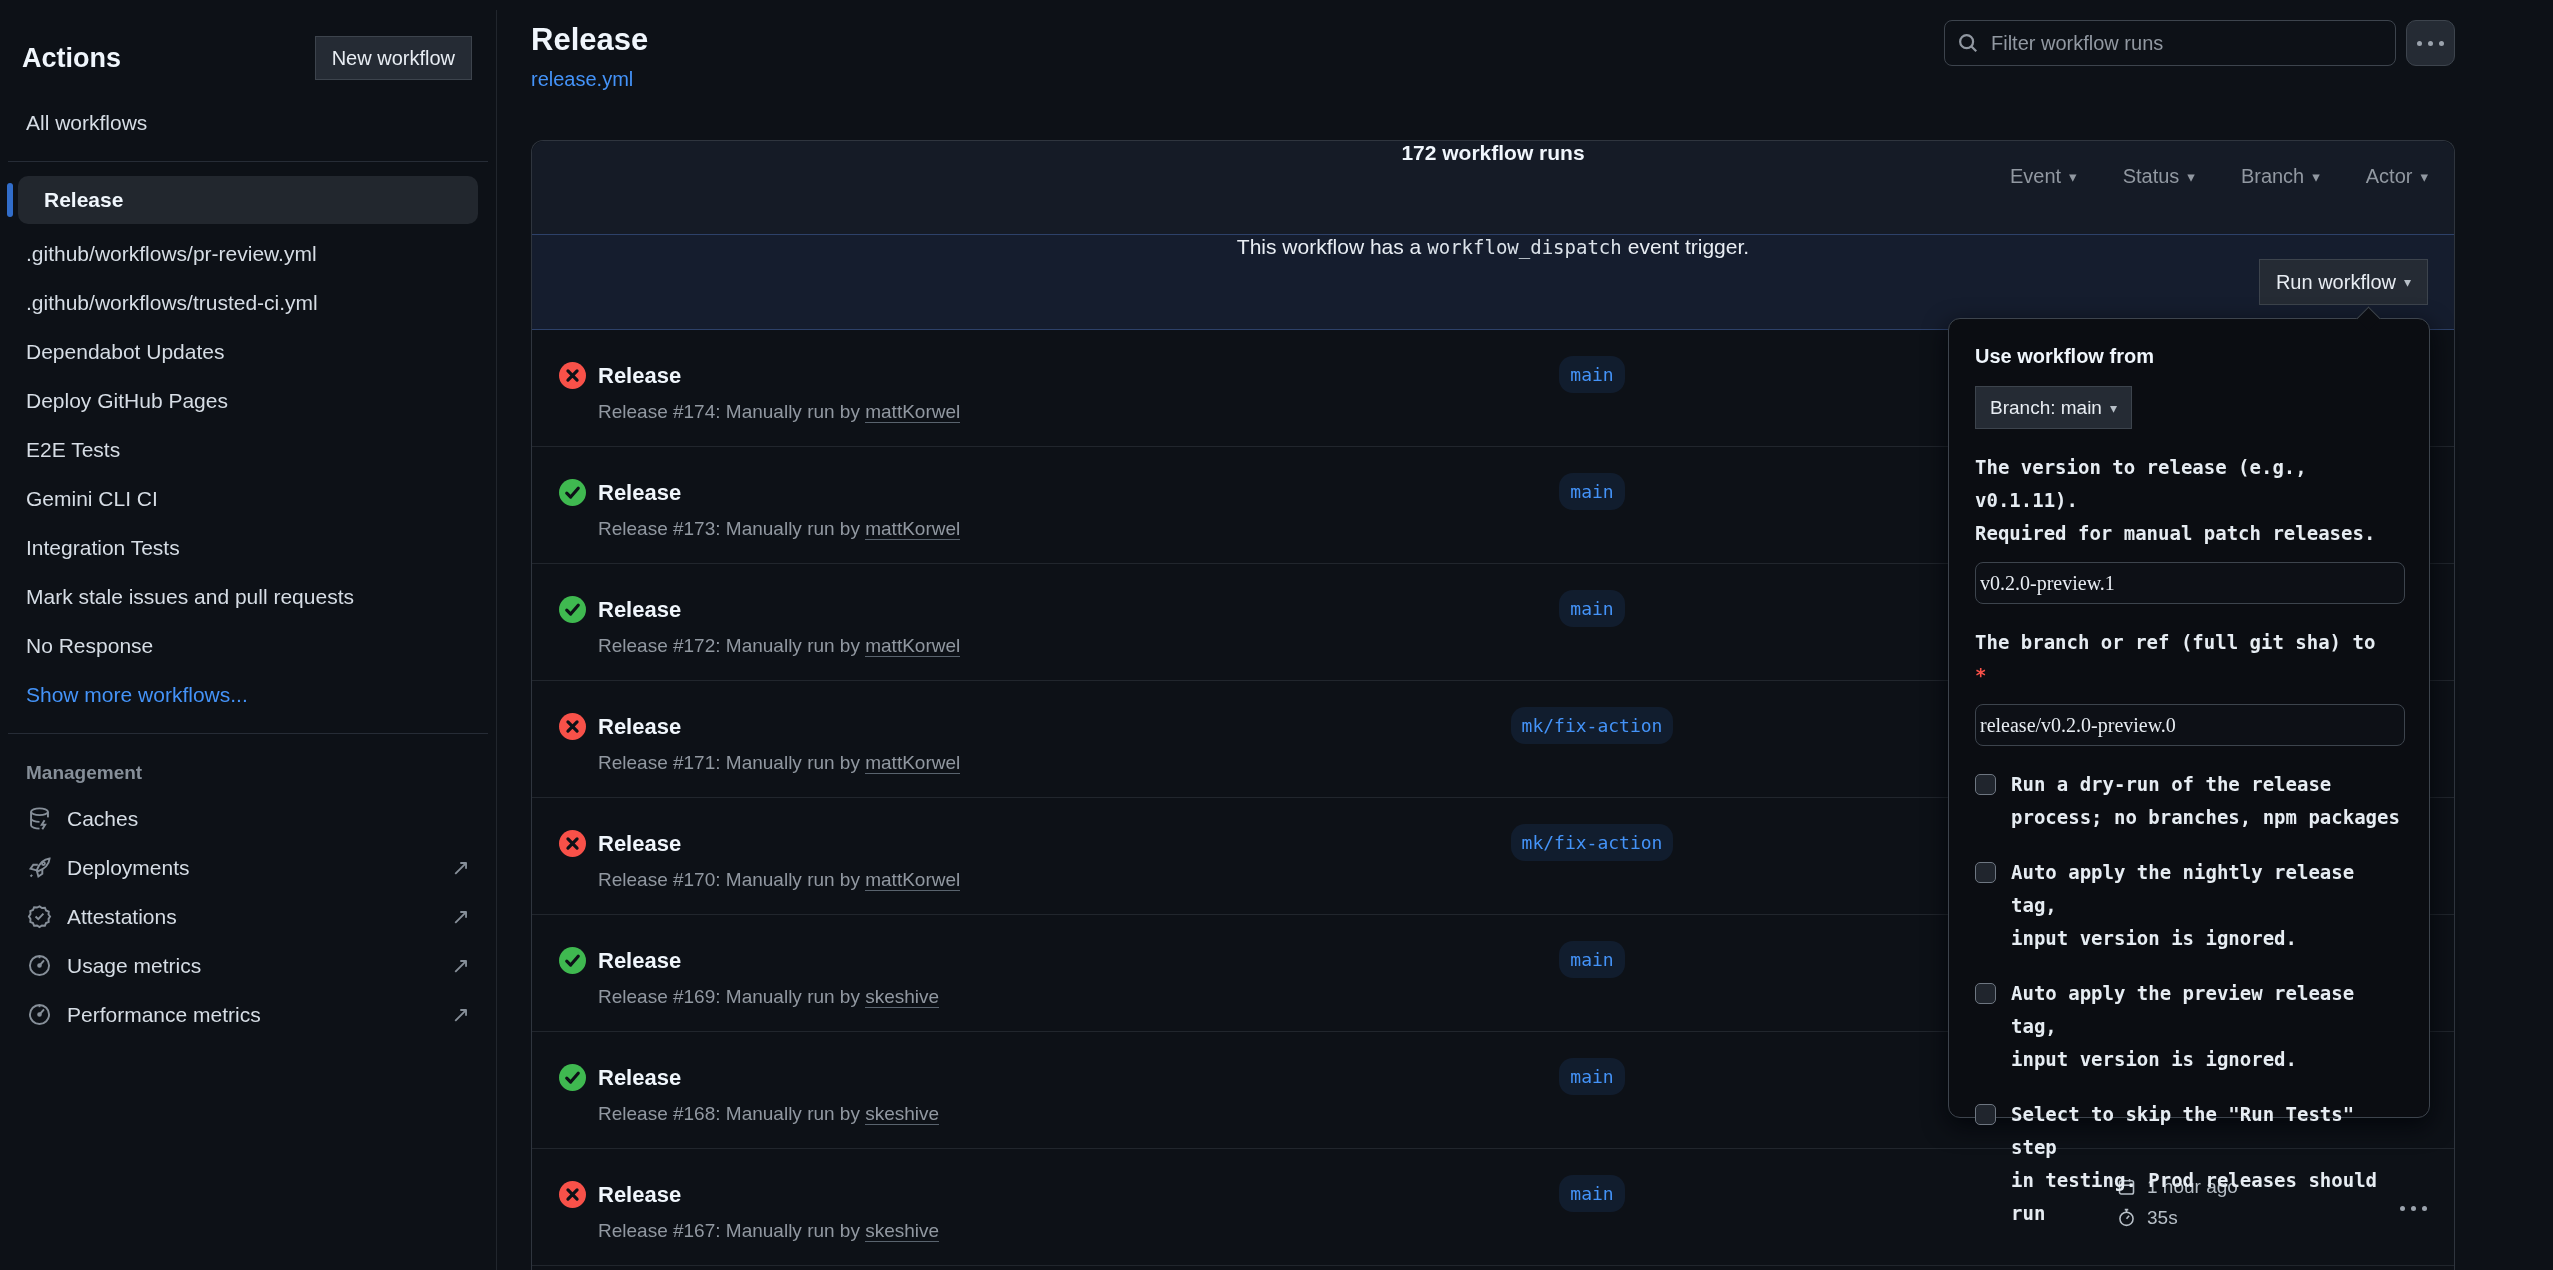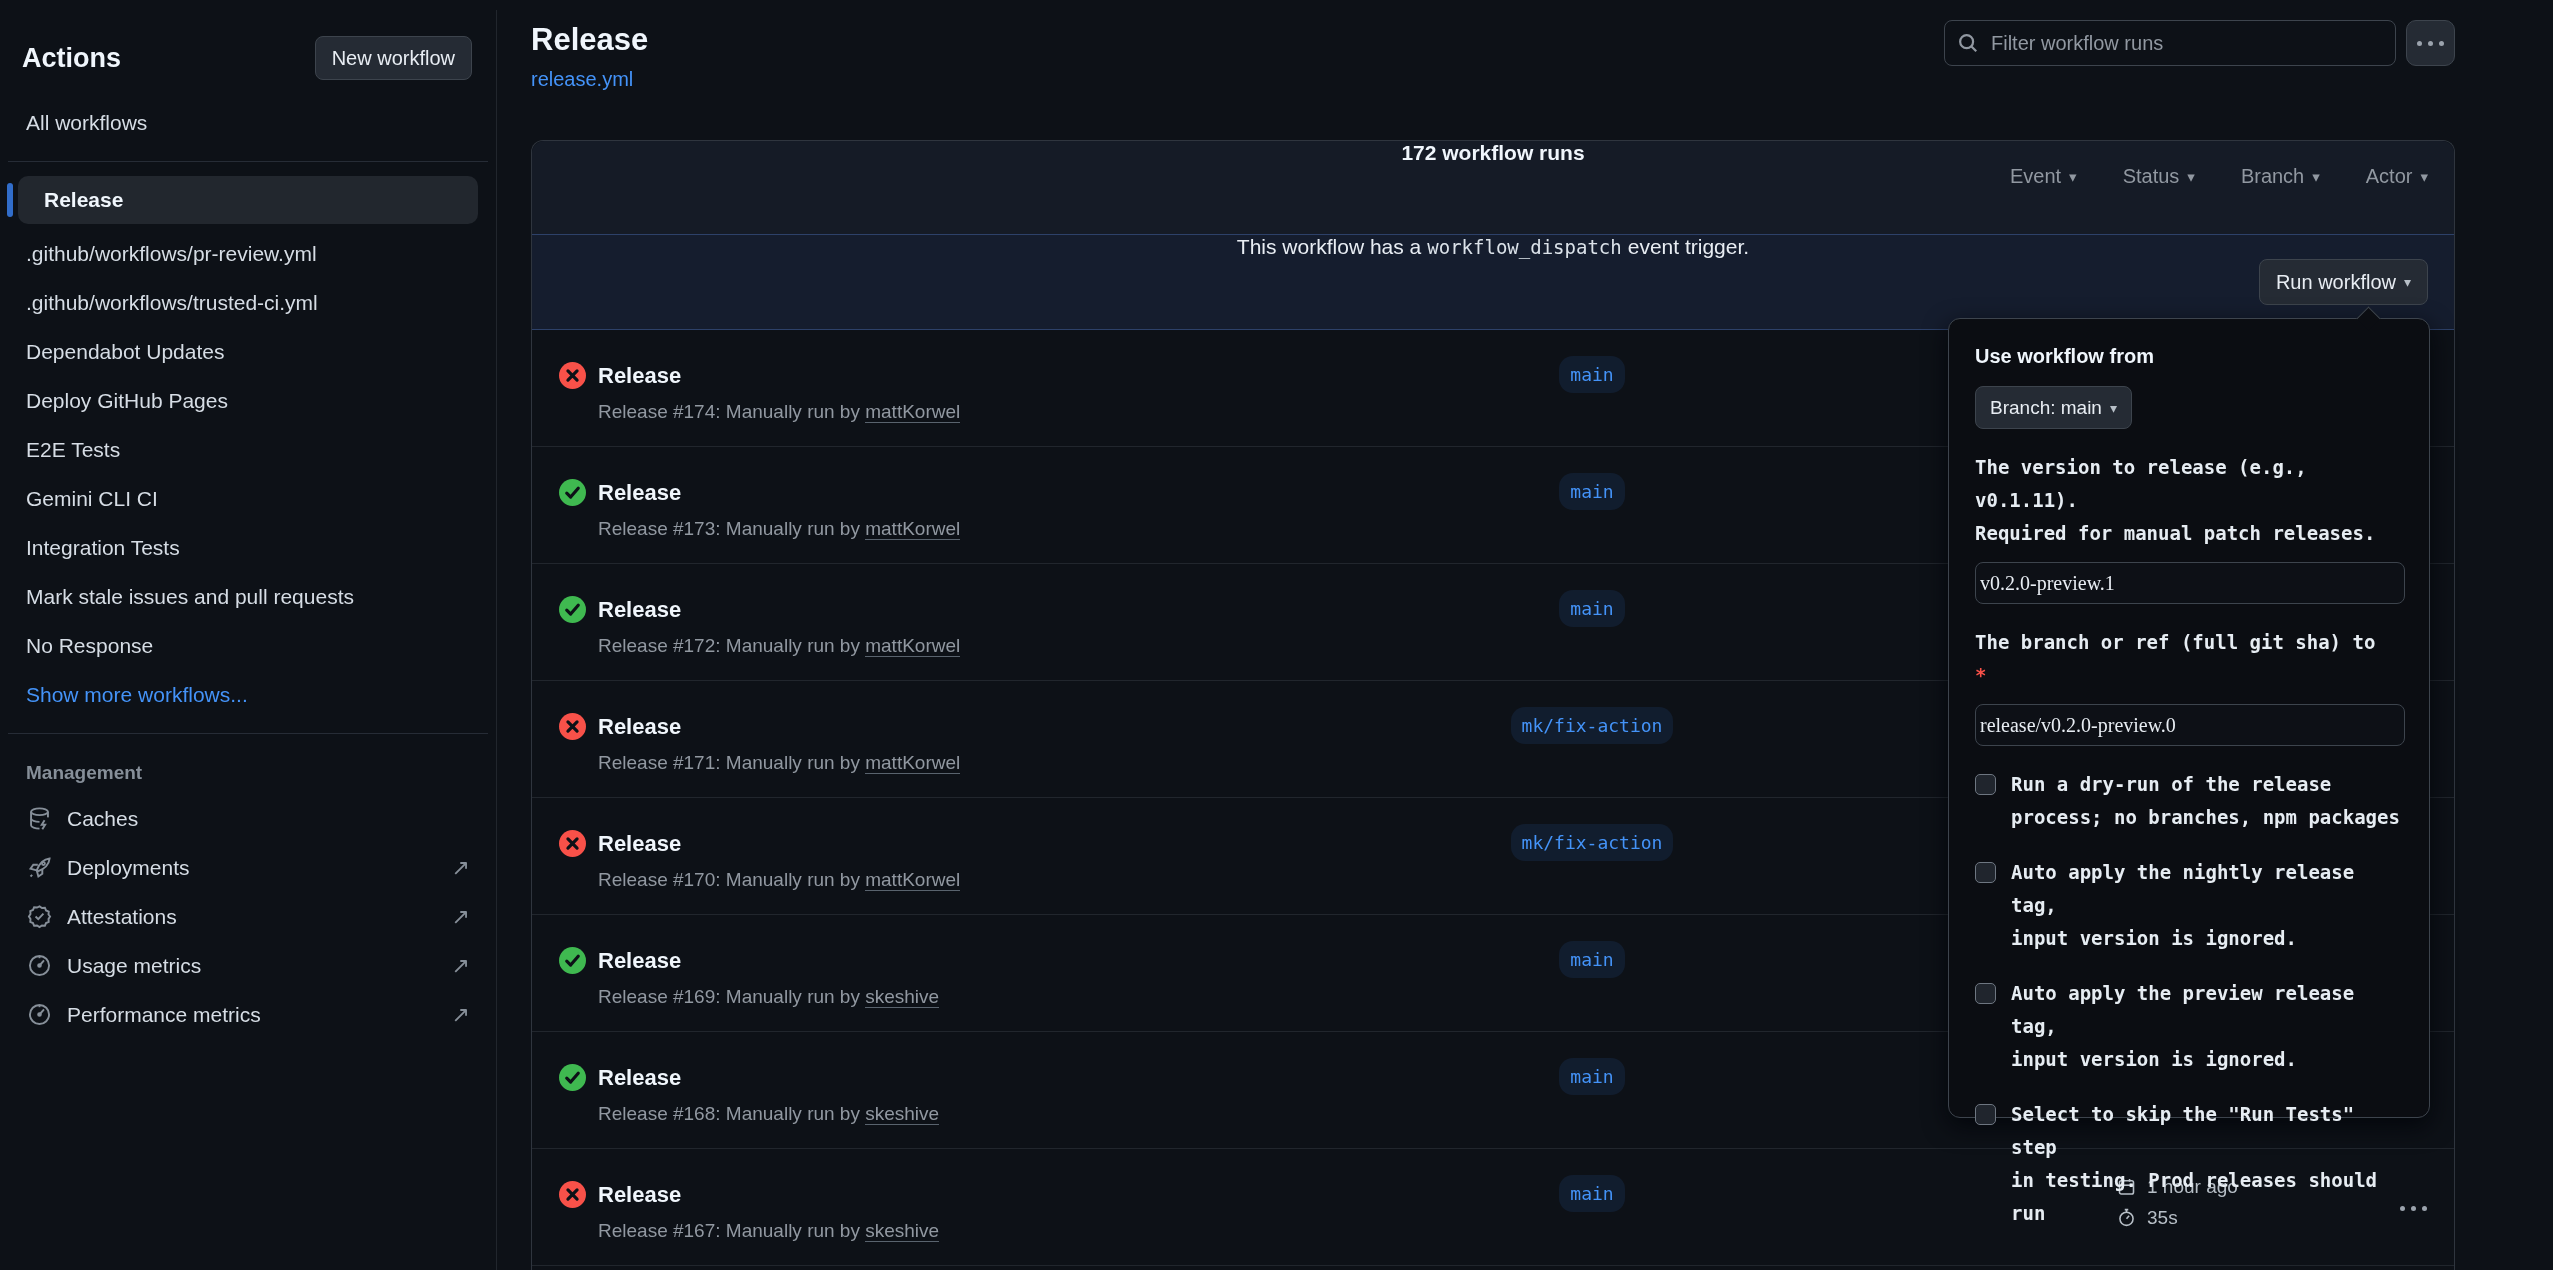--- a/index.html
+++ b/index.html
@@ -16,21 +16,21 @@
     width:2553px;height:1270px;overflow:hidden;position:relative;
     background:var(--bg);font-family:"Liberation Sans",sans-serif;color:var(--txt);
   }
   .mono{font-family:"DejaVu Sans Mono",monospace;}
 
   
   .sidebar{position:absolute;left:0;top:0;width:497px;height:1270px;border-right:1px solid #21262d;margin-top:10px;}
   .sb-head{display:flex;align-items:center;justify-content:space-between;padding:26px 24px 0 22px;}
   .sb-title{font-size:27px;font-weight:700;color:var(--txt-bright);}
   .btn{
-    background:var(--btn-bg);border:1px solid var(--border-strong);border-radius:8px;
+    background:var(--btn-bg);border:1px solid var(--border-strong);border-radius:0;
     color:var(--txt);font-size:20px;line-height:1;cursor:pointer;
     display:inline-flex;align-items:center;gap:8px;
   }
   .sb-new{padding:11px 16px;}
   .sb-list{padding:18px 0 0 0;}
   .side-item{
     position:relative;font-size:21px;color:#d6dde5;padding:12px 26px;margin:1px 0;cursor:pointer;
   }
   .side-item.link{color:var(--c-accent);}
   .side-item.selected{

